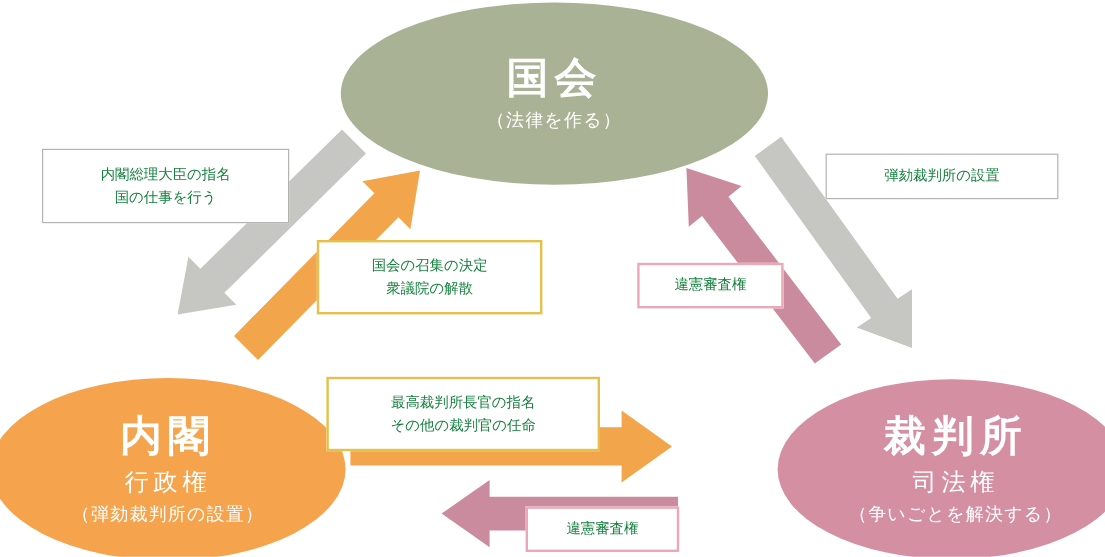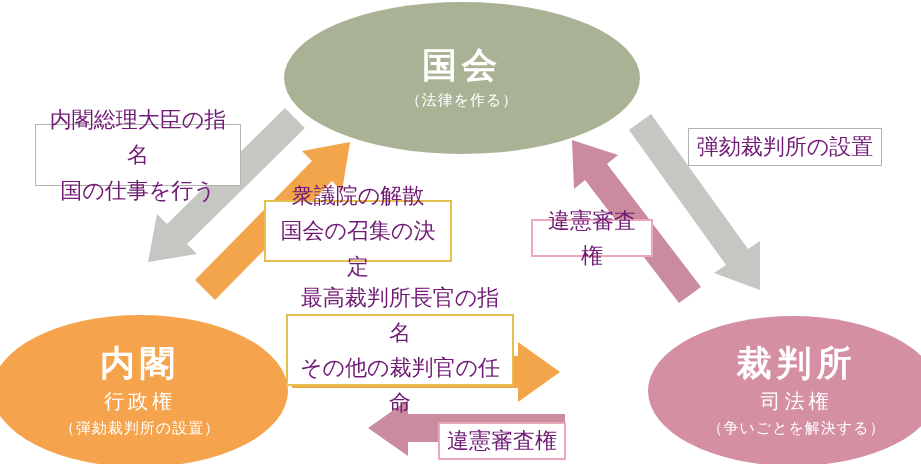--- a/index.html
+++ b/index.html
@@ -29,22 +29,22 @@
   .node-sub   { font-size: 20px; letter-spacing: 4px; margin-top: 3px; }
   .node-note  { font-size: 15px; letter-spacing: 1px; margin-top: 4px; }
   .label-box {
     position: absolute;
     background: #ffffff;
     display: flex;
     flex-direction: column;
     align-items: center;
     justify-content: center;
     text-align: center;
-    font-size: 22px;
-    color: #701a75;
+    font-size: 12px;
+    color: #15803d;
     line-height: 1.6;
     padding: 10px 6px;
   }
   .border-gray { border: 1px solid #b3b3b0; }
   .border-gold { border: 2px solid #e6c04c; }
   .border-pink { border: 2px solid #eba8b8; }
 </style>
 </head>
 <body>
 
@@ -82,33 +82,33 @@
     <div class="node-sub">司法権</div>
     <div class="node-note">（争いごとを解決する）</div>
   </div>
 
   <div class="label-box border-gray" style="left:35px; top:124px; width:206px; height:62px;">
     <span>内閣総理大臣の指名</span>
     <span>国の仕事を行う</span>
   </div>
 
   <div class="label-box border-gold" style="left:264px; top:200px; width:188px; height:62px;">
+    <span>国会の召集の決定</span>
     <span>衆議院の解散</span>
-    <span>国会の召集の決定</span>
   </div>
 
   <div class="label-box border-pink" style="left:531px; top:219px; width:122px; height:38px;">
     <span>違憲審査権</span>
   </div>
 
   <div class="label-box border-gray" style="left:688px; top:128px; width:194px; height:38px;">
     <span>弾劾裁判所の設置</span>
   </div>
 
-  <div class="label-box border-gold" style="left:286px; top:314px; width:228px; height:72px;">
+  <div class="label-box border-gold" style="left:272px; top:314px; width:228px; height:62px;">
     <span>最高裁判所長官の指名</span>
     <span>その他の裁判官の任命</span>
   </div>
 
   <div class="label-box border-pink" style="left:438px; top:422px; width:128px; height:38px;">
     <span>違憲審査権</span>
   </div>
 
 </div>
 

